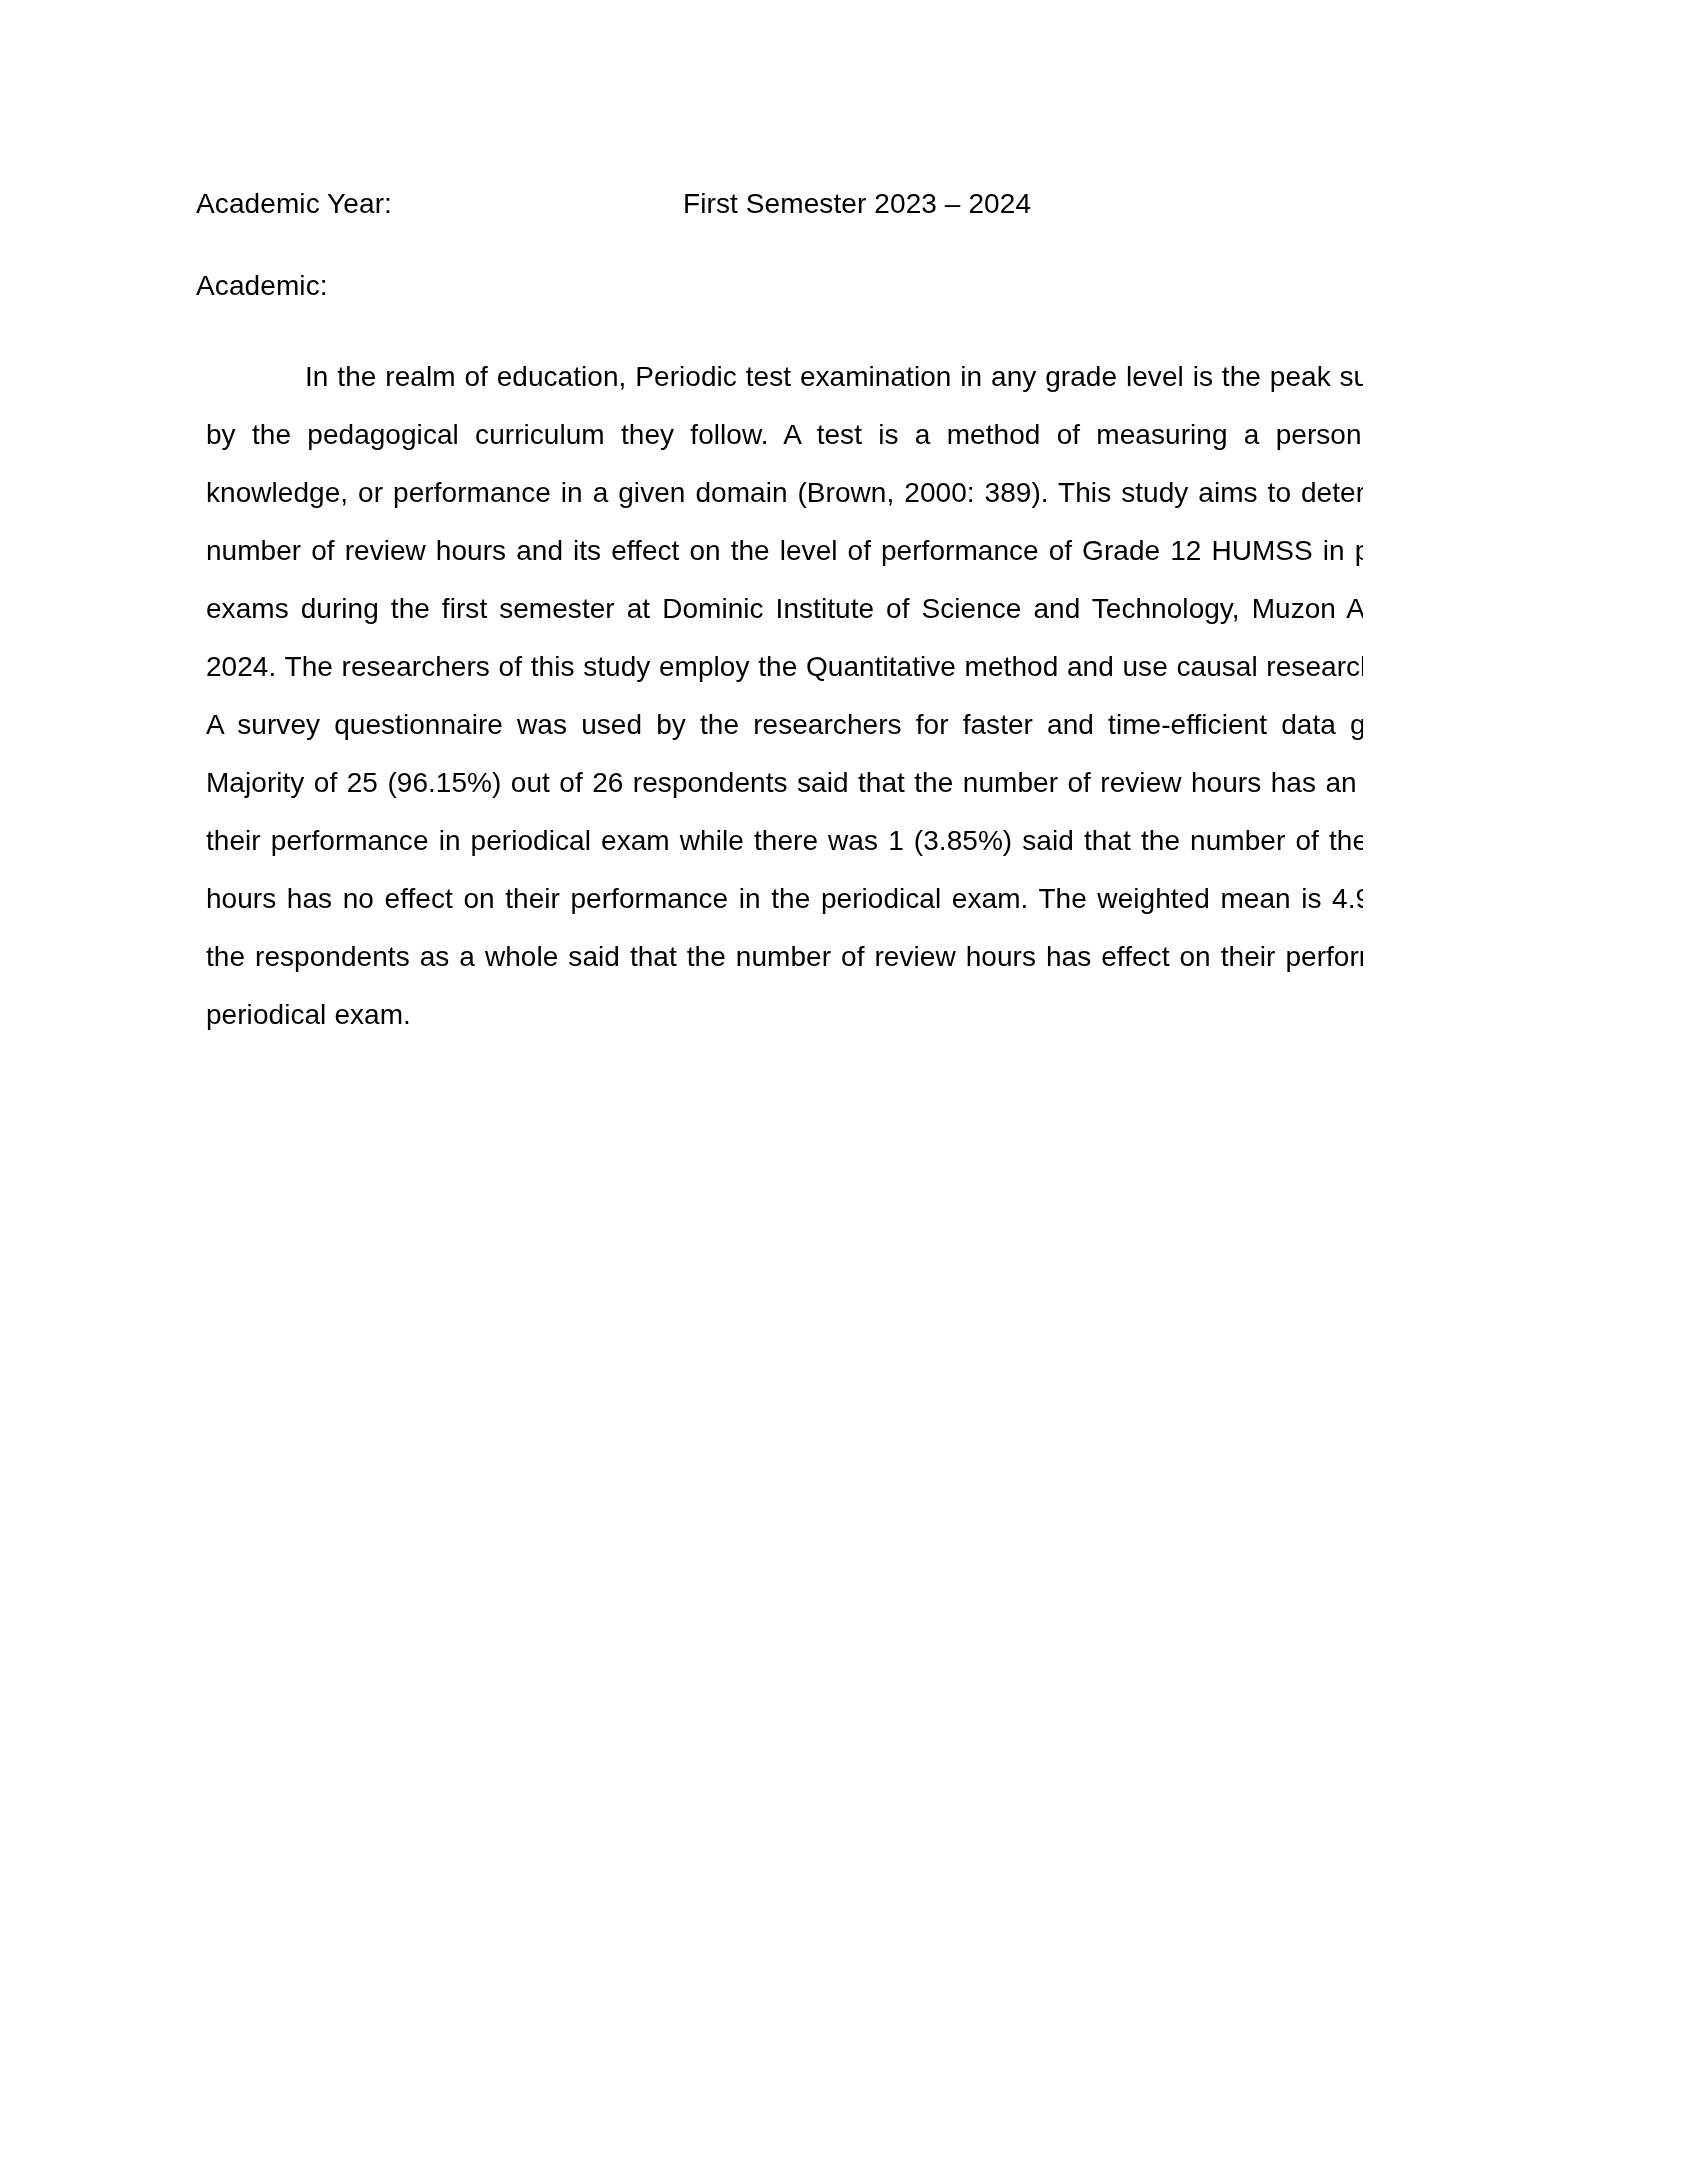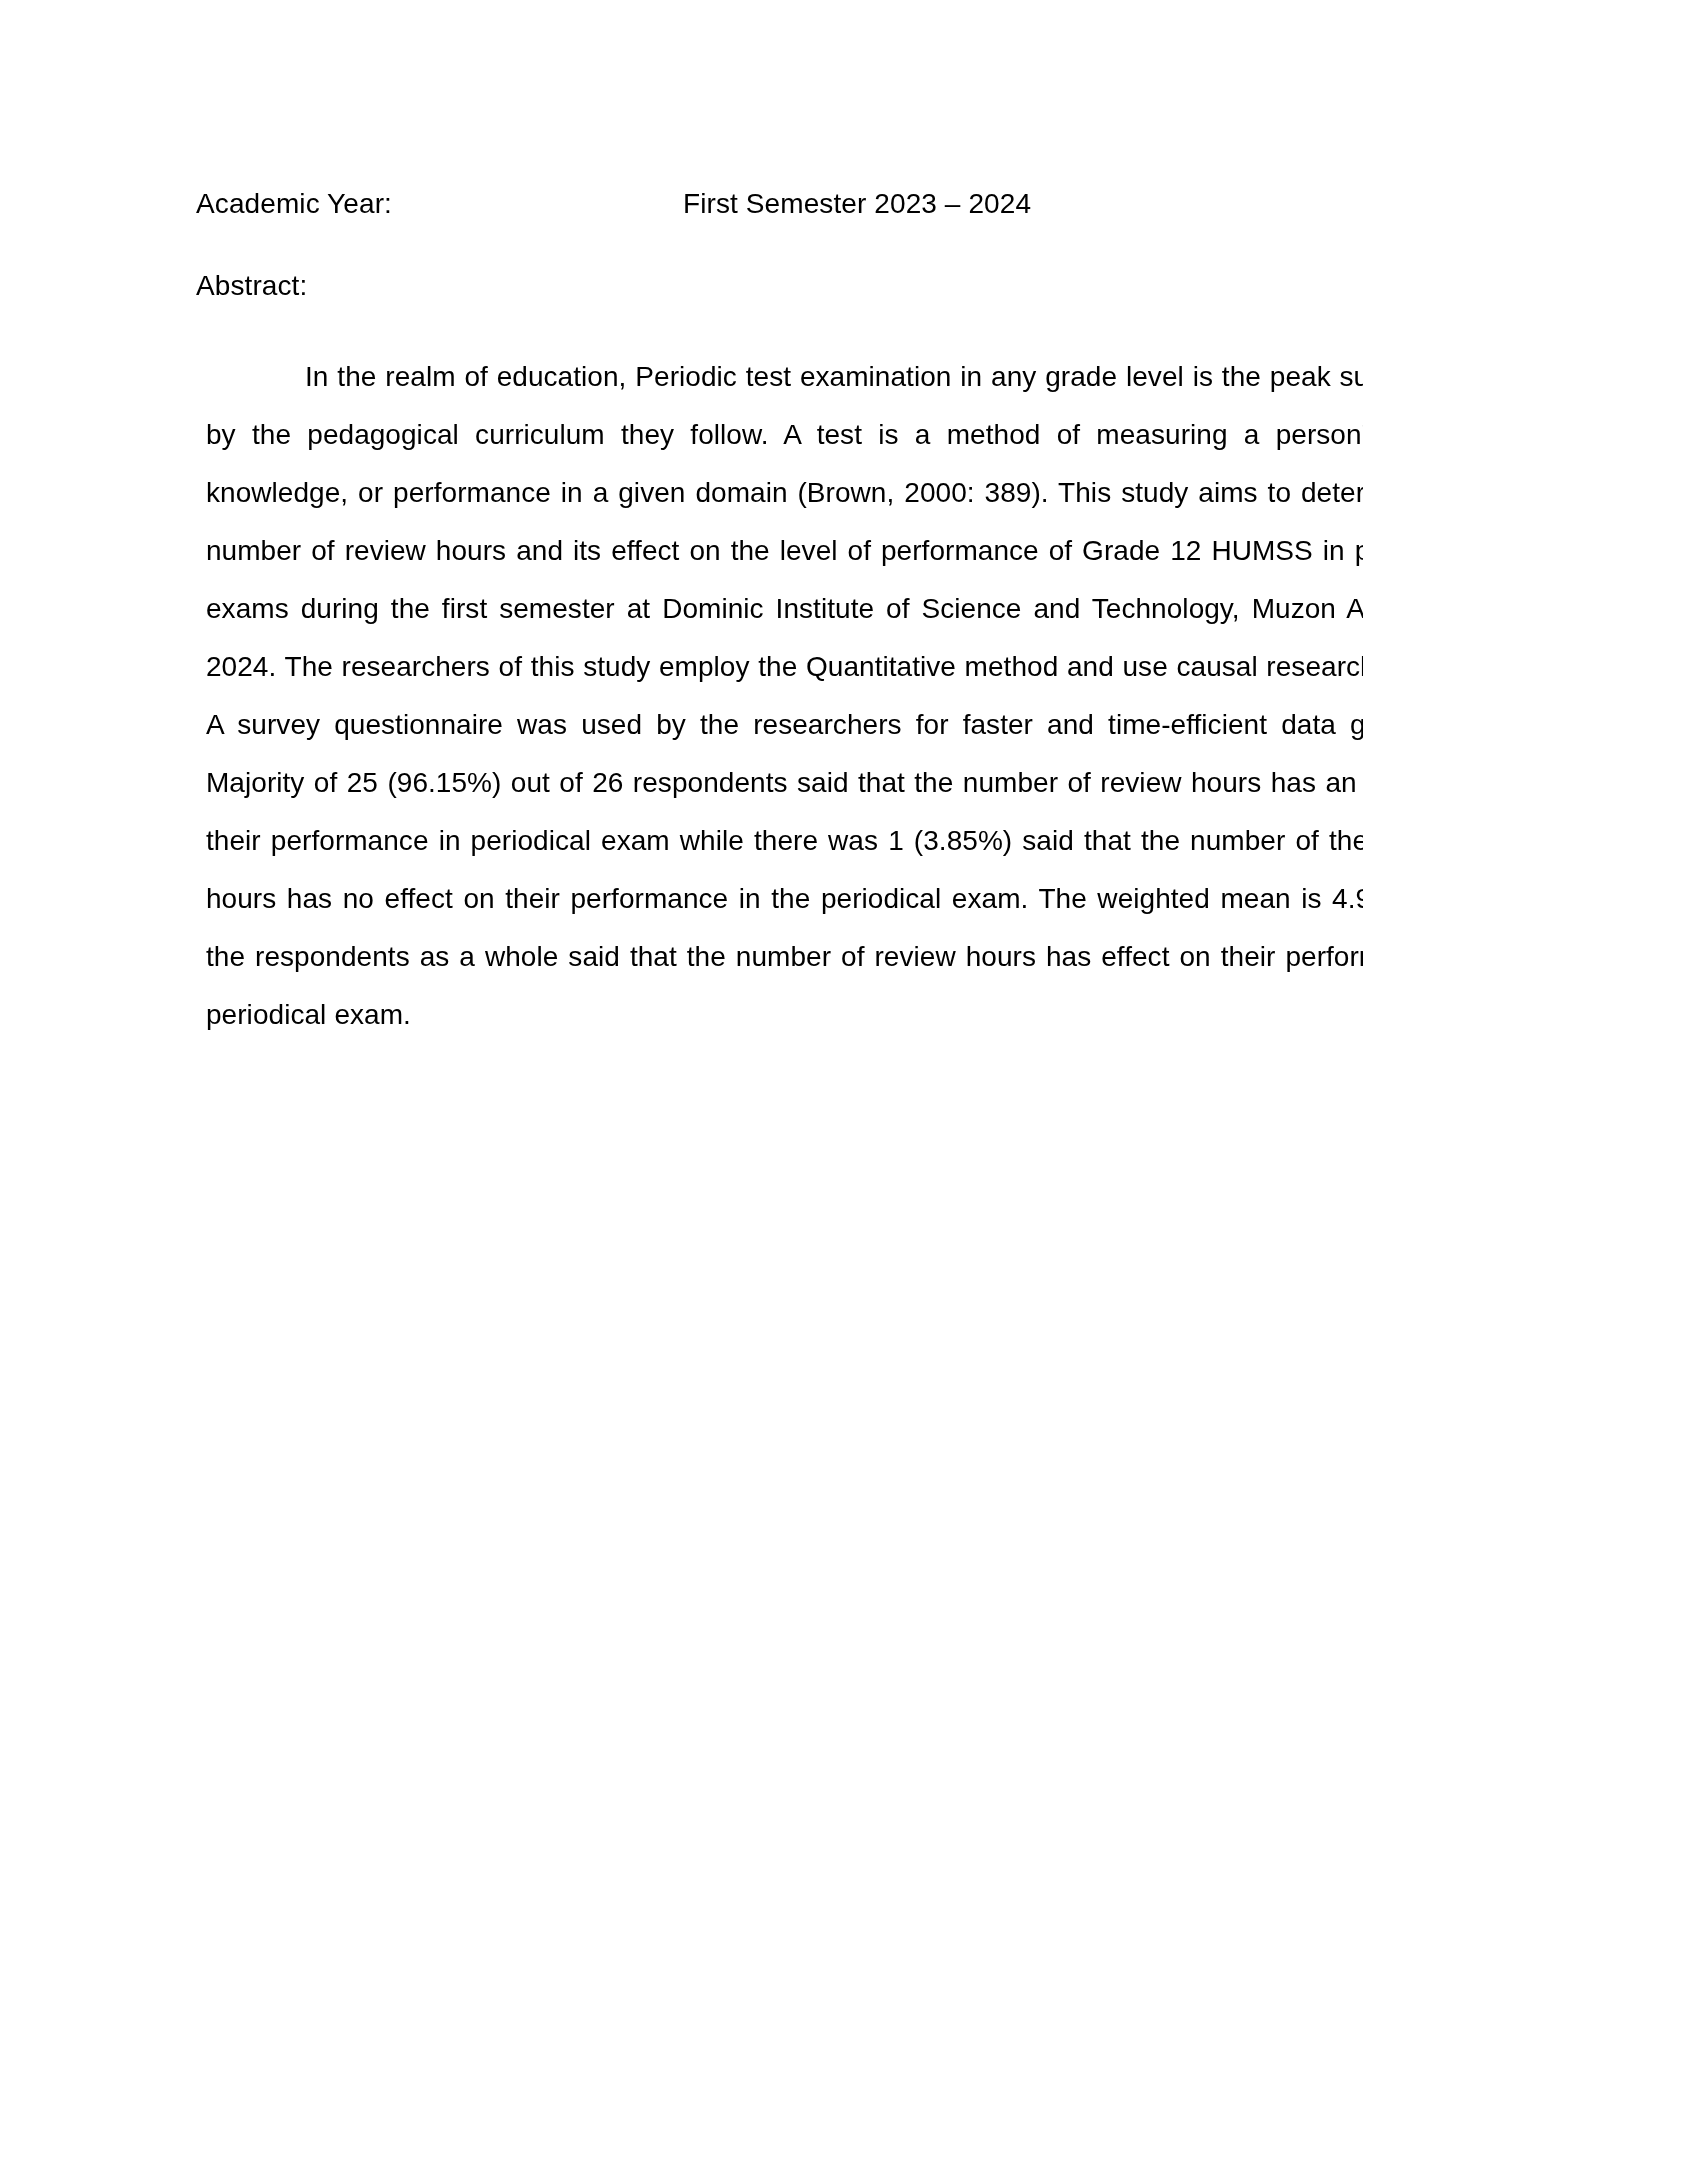--- a/index.html
+++ b/index.html
@@ -89,21 +89,21 @@
 <body>
 
 <div class="page">
 
   <div class="content">
 
     <div class="meta-line">
       <span class="meta-label">Academic Year:</span><span class="meta-value">First Semester 2023 – 2024</span>
     </div>
 
-    <div class="section-label">Abstract:</div>
+    <div class="section-label">Academic:</div>
 
     <p class="abstract-body">In the realm of education, Periodic test examination in any grade level is the peak subject set by the pedagogical curriculum they follow. A test is a method of measuring a person's ability, knowledge, or performance in a given domain (Brown, 2000: 389). This study aims to determine the number of review hours and its effect on the level of performance of Grade 12 HUMSS in periodical exams during the first semester at Dominic Institute of Science and Technology, Muzon A.Y 2023- 2024. The researchers of this study employ the Quantitative method and use causal research design. A survey questionnaire was used by the researchers for faster and time-efficient data gathering. Majority of 25 (96.15%) out of 26 respondents said that the number of review hours has an effect on their performance in periodical exam while there was 1 (3.85%) said that the number of their review hours has no effect on their performance in the periodical exam. The weighted mean is 4.94. Thus, the respondents as a whole said that the number of review hours has effect on their performance in periodical exam.</p>
 
   </div>
 
 
 </div>
 
 
 </body></html>

